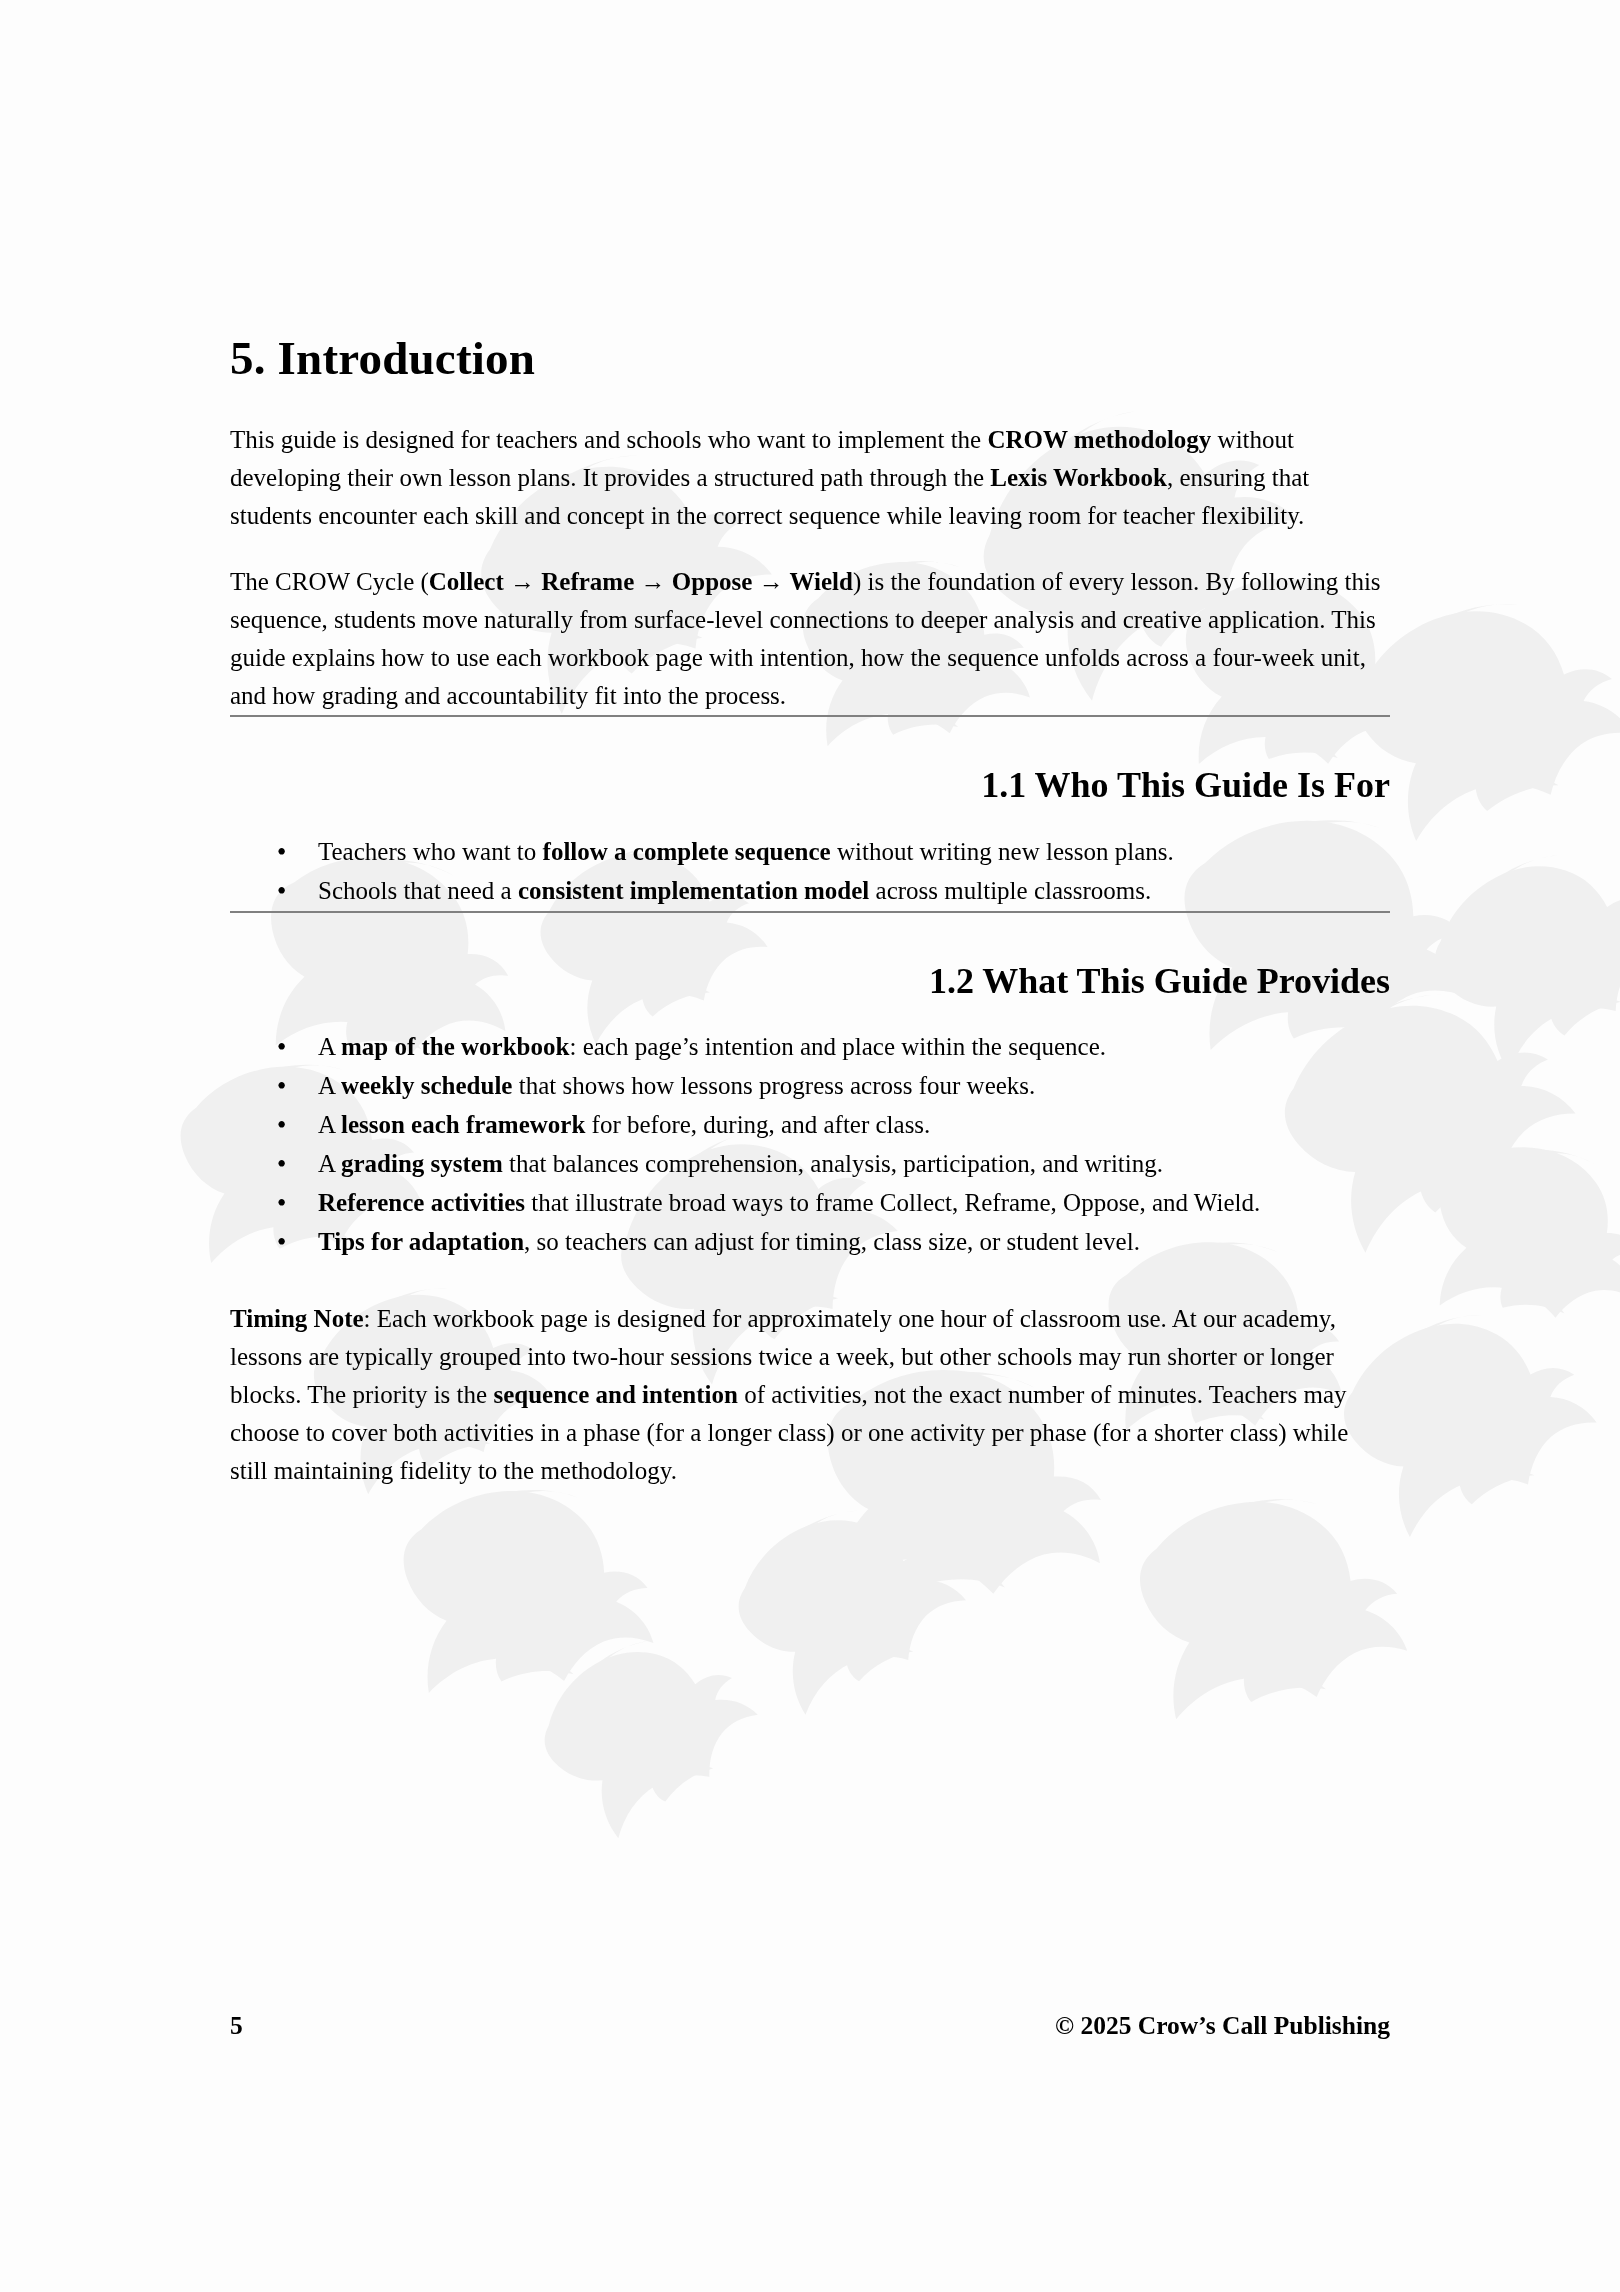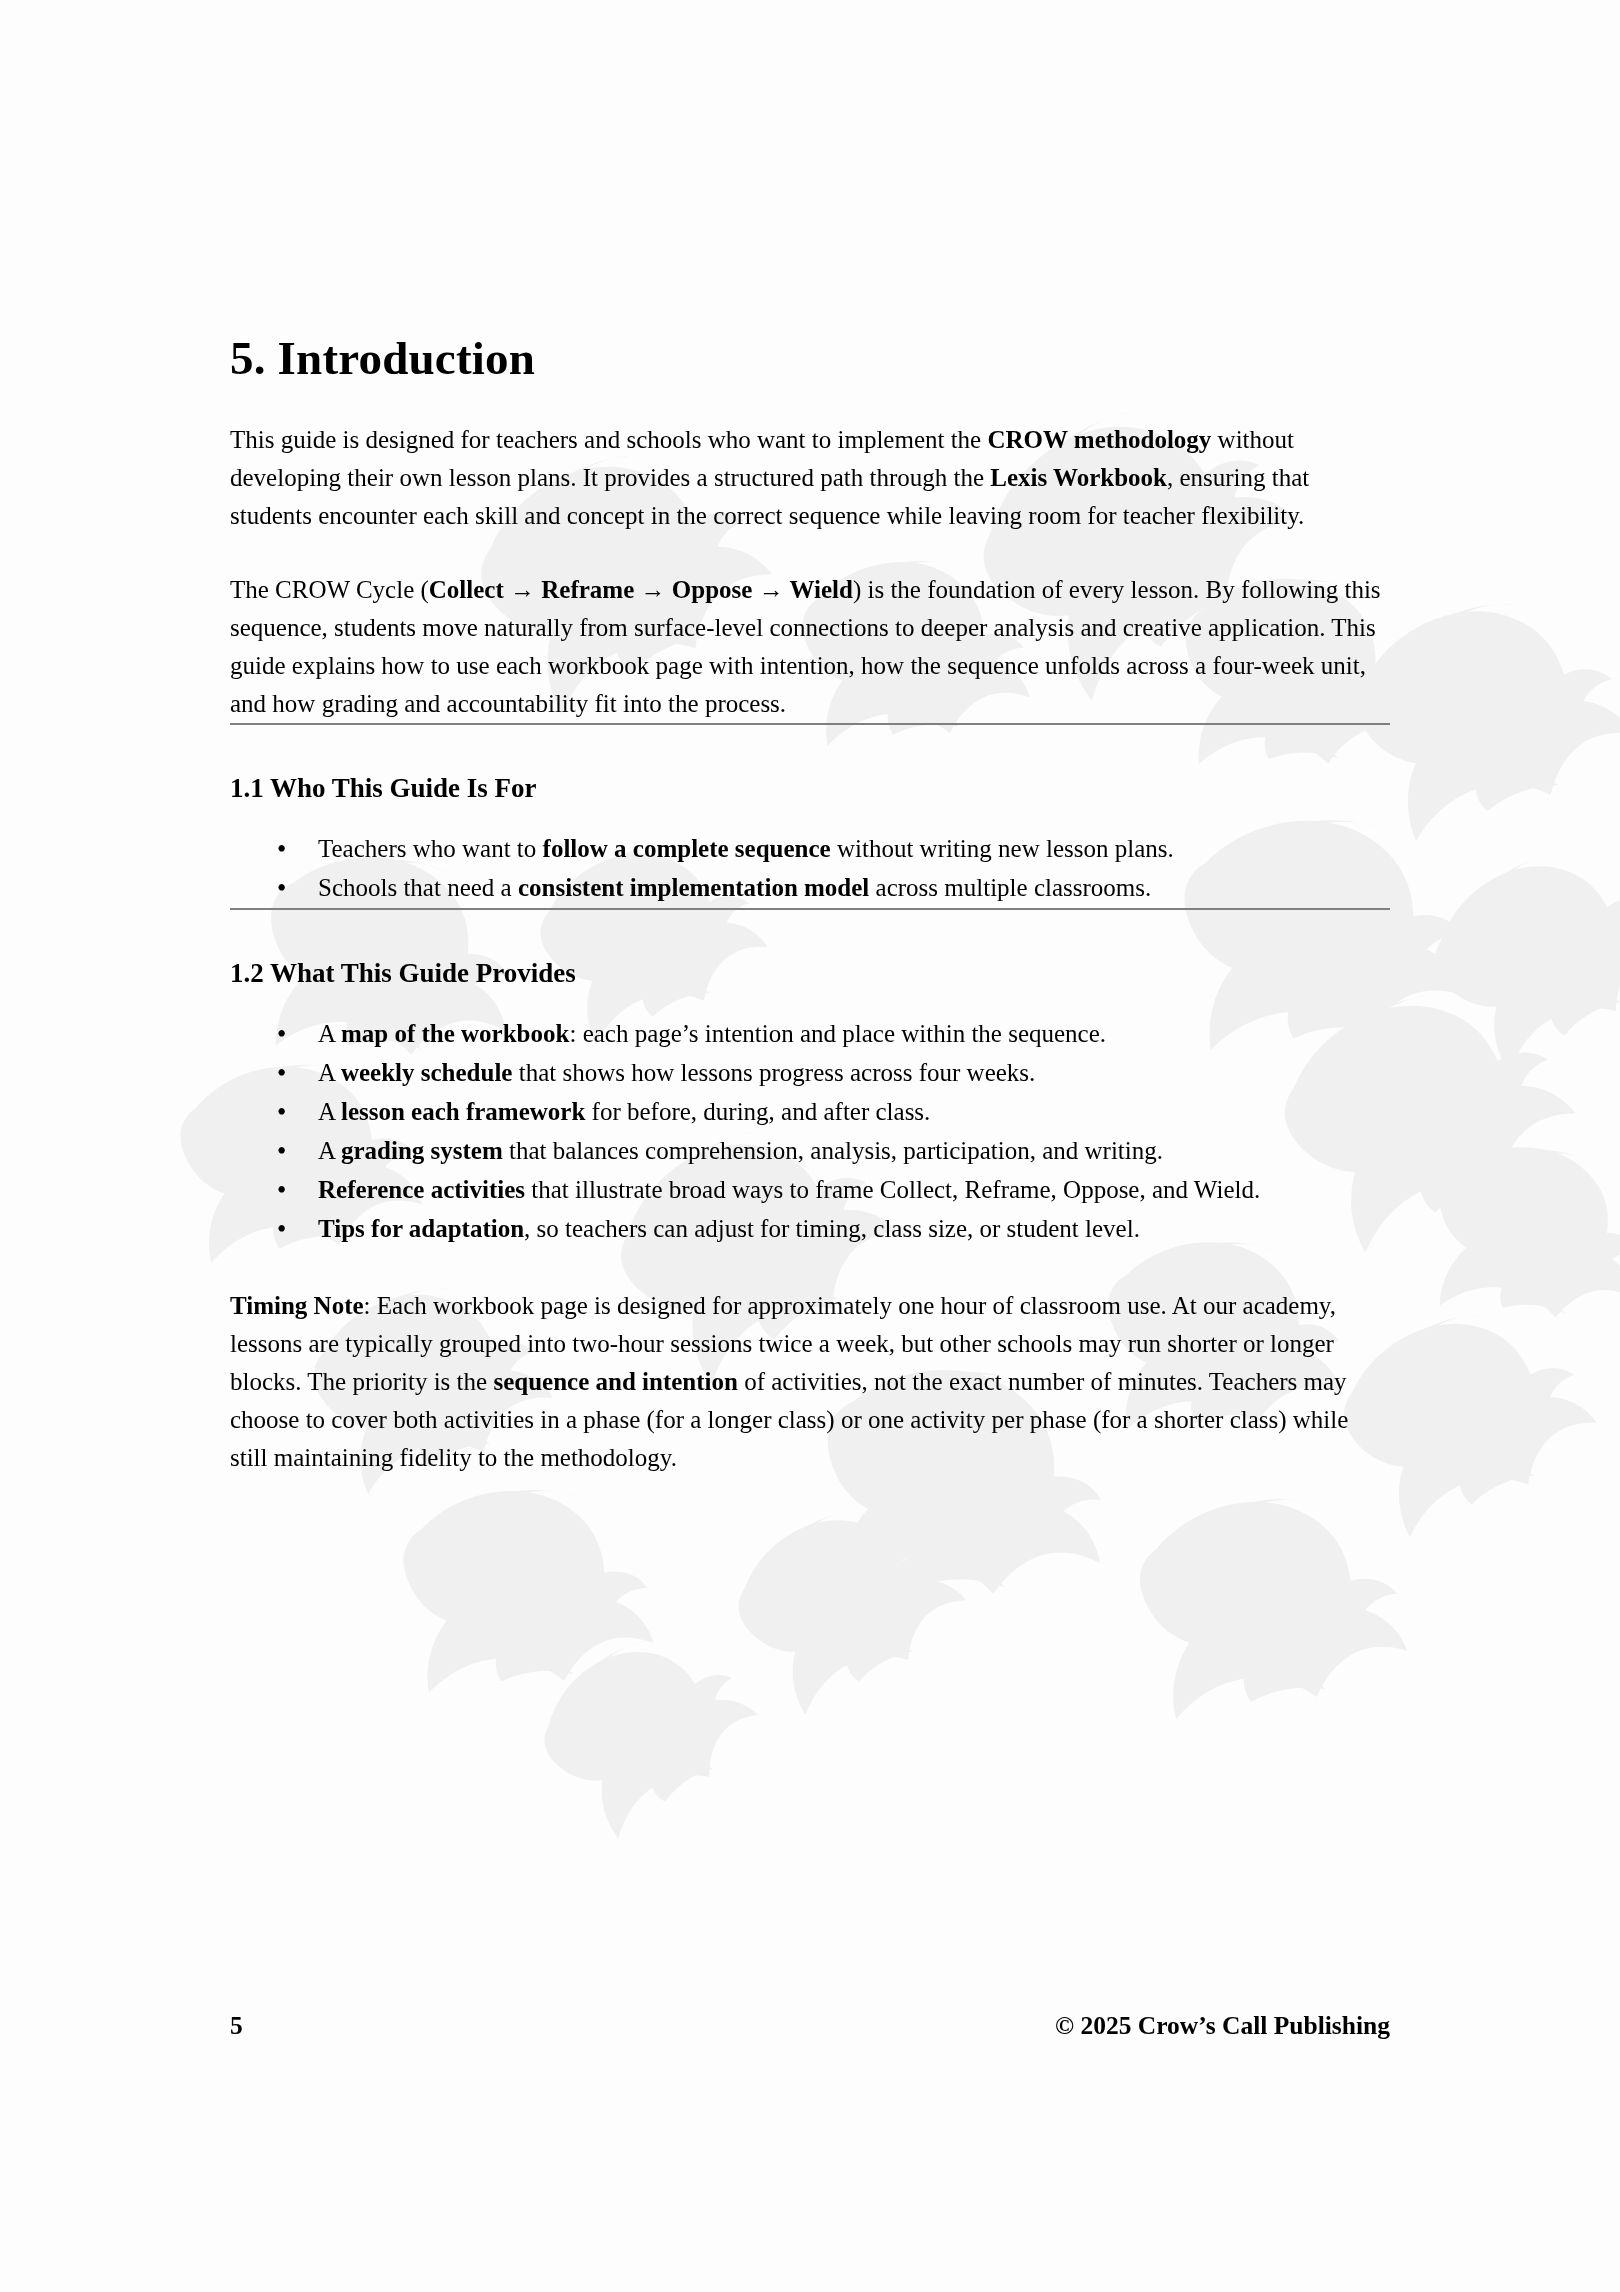--- a/index.html
+++ b/index.html
@@ -44,38 +44,39 @@
     letter-spacing: 0.2px;
   }
 
   p.body-para {
     font-size: 25px;
     line-height: 1.52;
     margin: 0;
     text-align: left;
   }
   p.first-para { margin-top: 36px; }
-  p.second-para { margin-top: 36px; }
+  p.second-para { margin-top: 28px; }
   p.timing-para { margin-top: 39px; }
 
   hr.rule {
     border: none;
     border-top: 2.9px solid #808080;
     margin: 0;
     width: 1160px;
   }
   .rule-1 { margin-top: 49px; }
   .rule-2 { margin-top: 53px; }
 
   h2.section-head {
-    font-size: 27px;
+    font-size: 36px;
     font-weight: bold;
     line-height: 1.2;
     margin: 0;
     padding-top: 47px;
+    text-align: right;
   }
 
   ul.bullets {
     list-style: none;
     margin: 0;
     padding: 0;
     padding-top: 25.5px;
   }
   ul.bullets li {
     position: relative;

